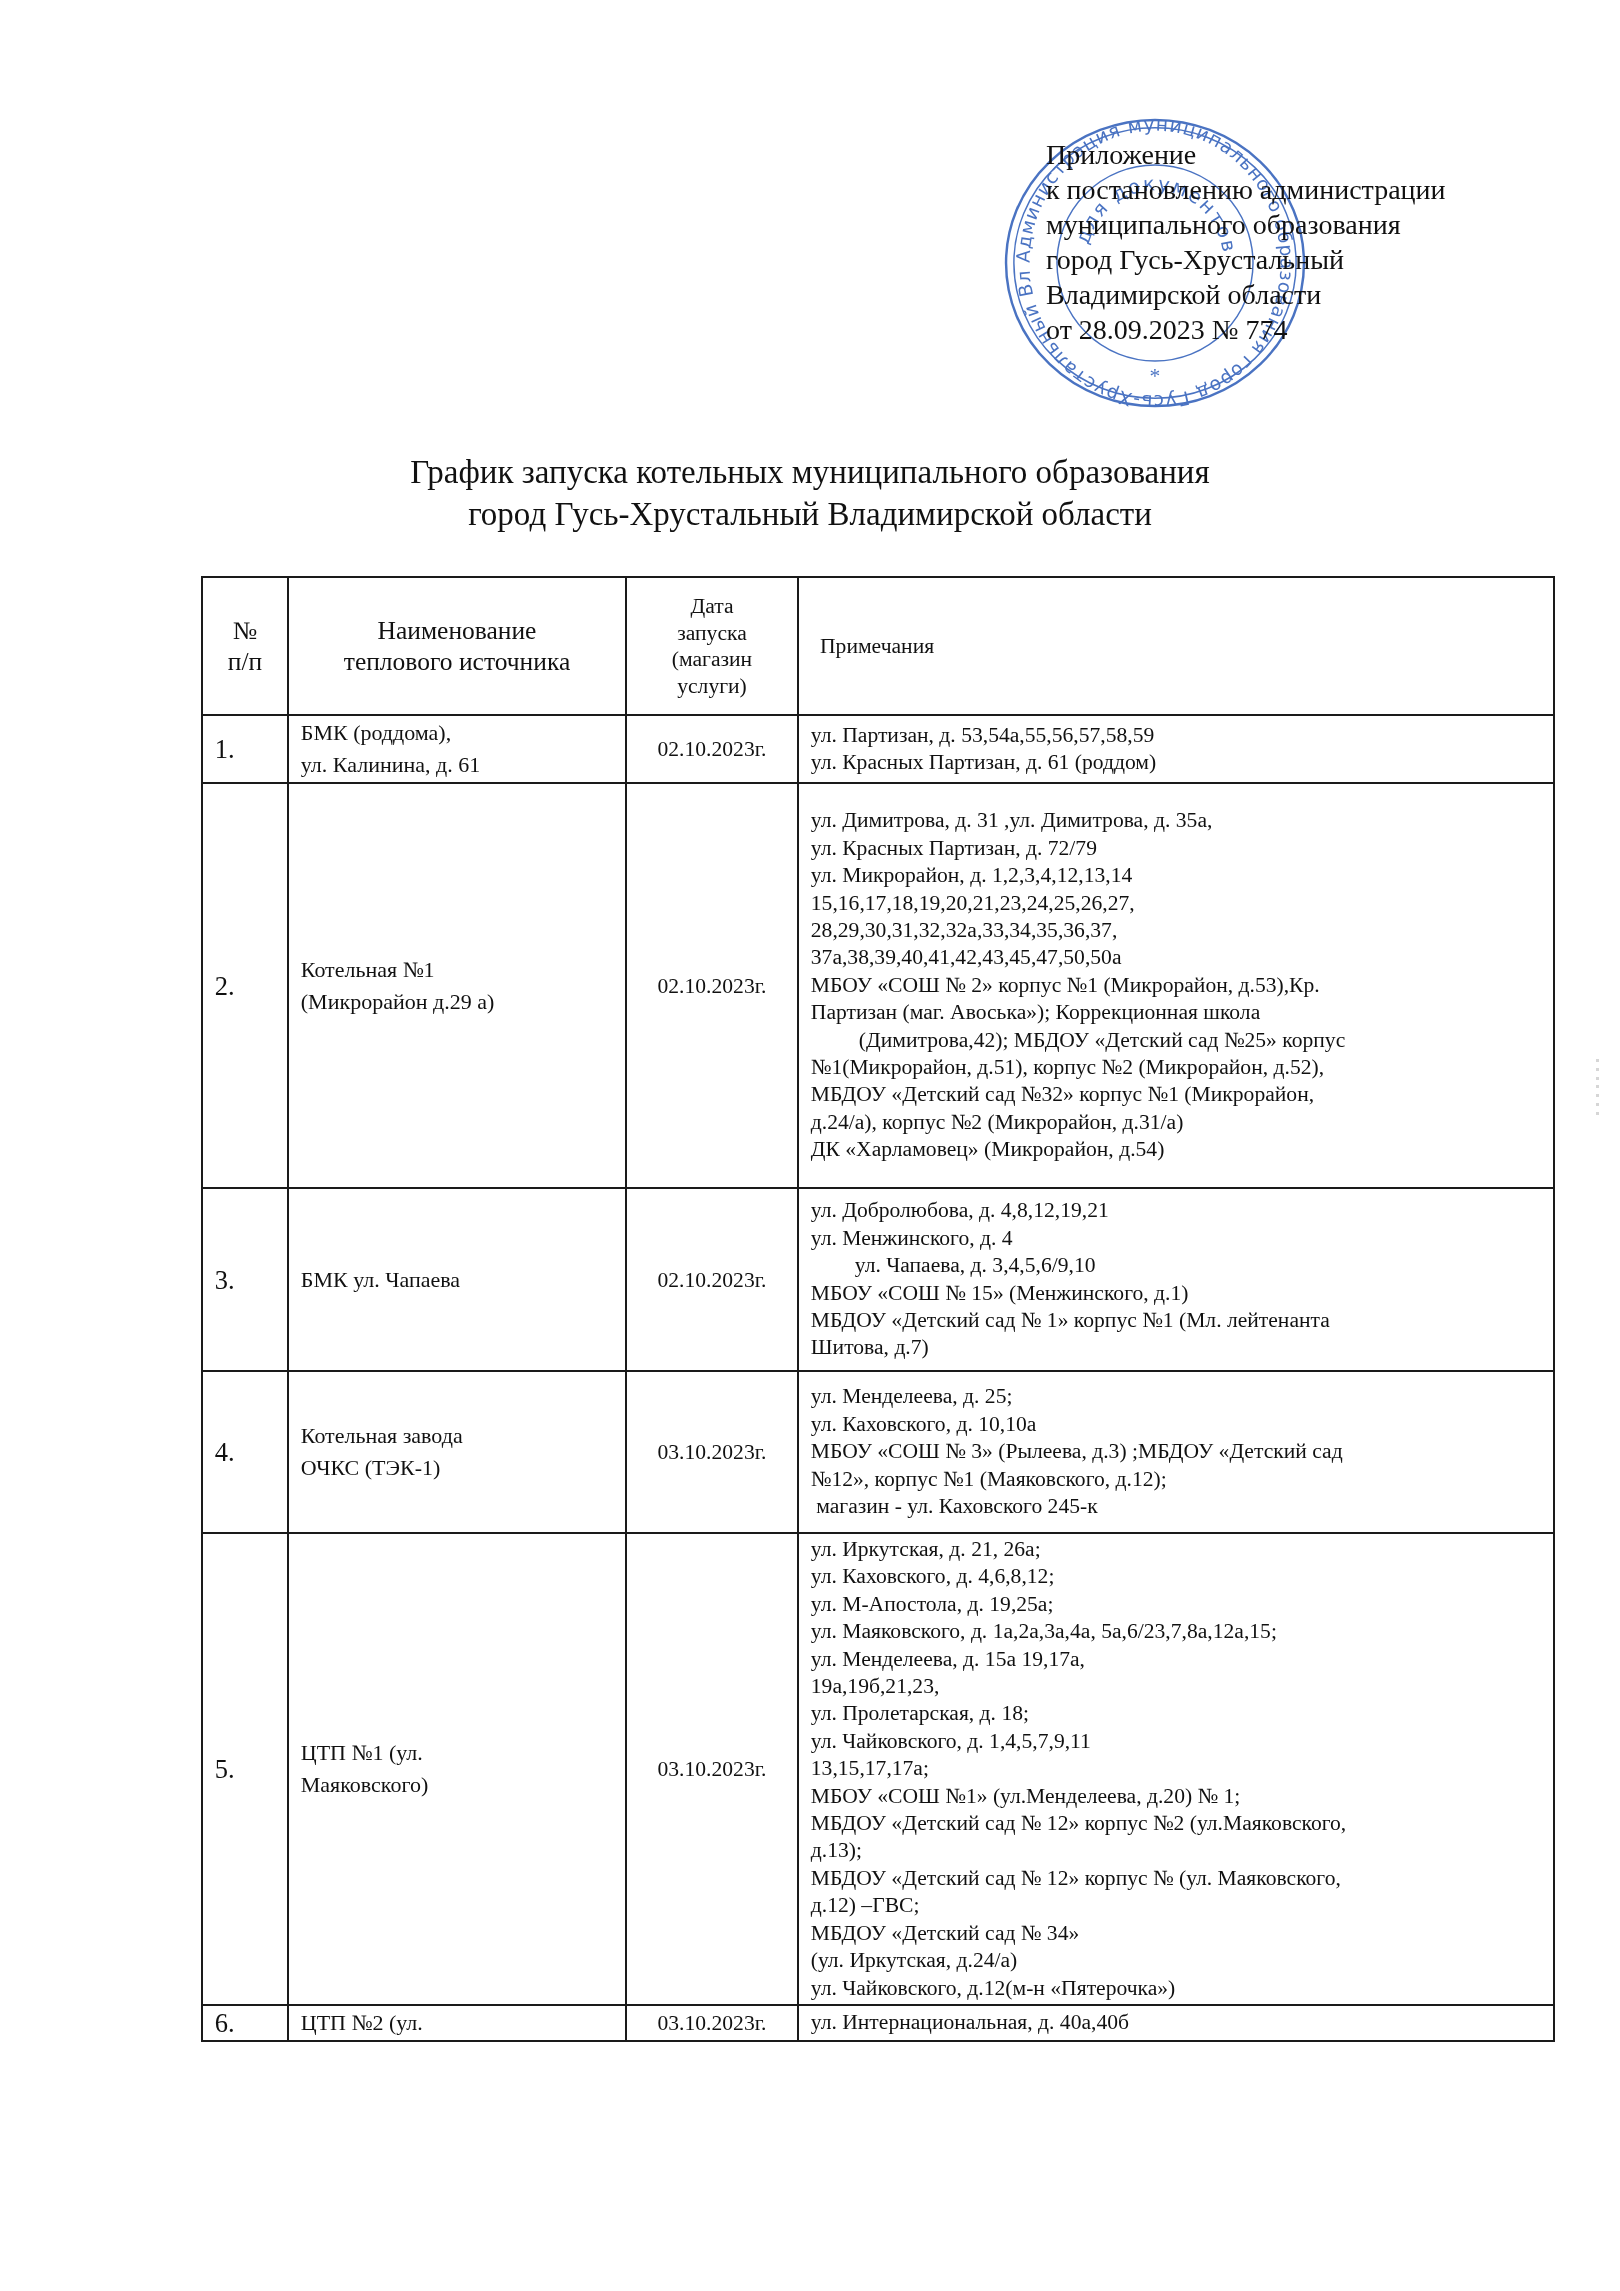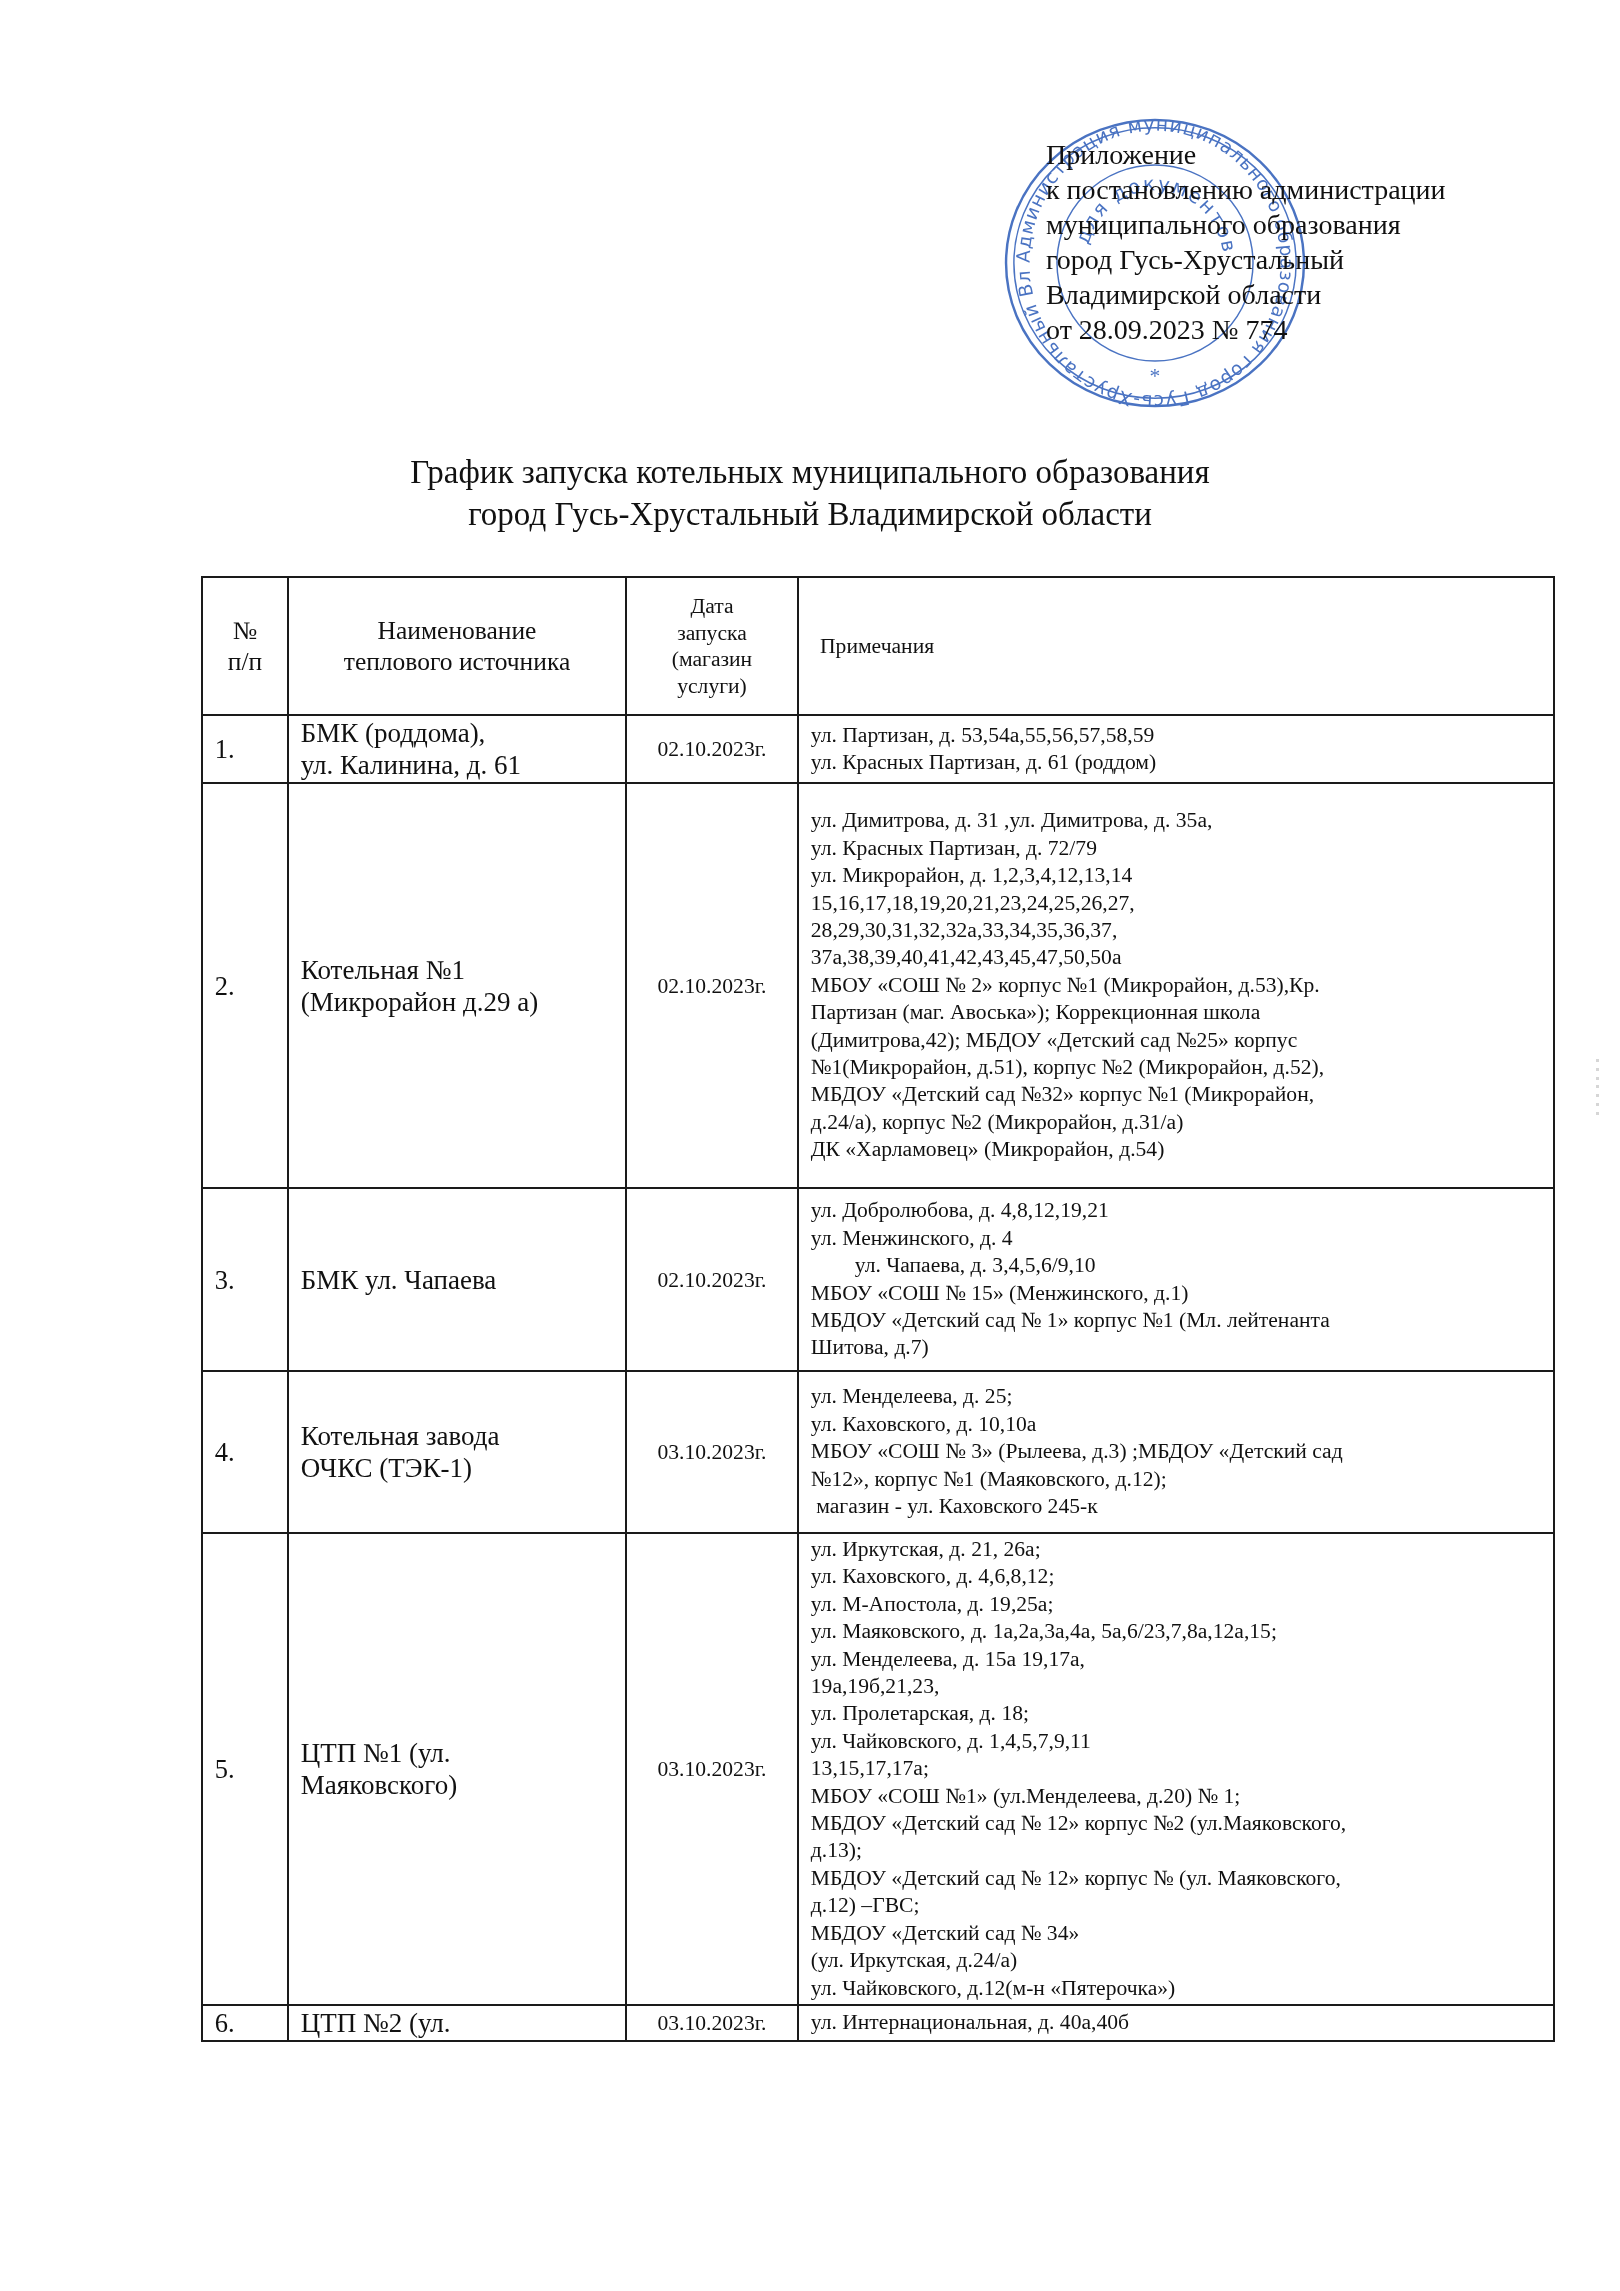--- a/index.html
+++ b/index.html
@@ -30,21 +30,21 @@
   }
   table.schedule th { font-size: 25.5px; line-height: 31px; }
   col.c-num { width: 86px; }
   col.c-name { width: 338px; }
   col.c-date { width: 172px; }
   col.c-notes { width: 756px; }
   .th-num, .th-name, .th-date { text-align: center; }
   .th-date { font-size: 21.6px !important; line-height: 26.5px !important; }
   .th-notes { text-align: left; padding-left: 21px; font-size: 21.6px !important; }
   .cell-num { padding-left: 11.8px; font-size: 26.5px; }
-  .cell-name { padding-left: 11.8px; font-size: 27px; line-height: 32px; }
+  .cell-name { padding-left: 11.8px; font-size: 22px; line-height: 32px; }
   .cell-date { text-align: center; font-size: 21.6px; }
   .cell-notes { padding: 2px 7.8px 2px 11.8px; font-size: 21.6px; line-height: 27.4px; }
   .cell-notes div { white-space: nowrap; }
   .margin-speck {
     position: absolute; left: 1596px; top: 1059px; width: 2.9px; height: 59px;
     background: repeating-linear-gradient(#bbb 0 2.9px, transparent 2.9px 8.8px); opacity: 0.6;
   }
 </style>
 </head>
 <body>
@@ -128,21 +128,21 @@
         <td class="cell-date">02.10.2023г.</td>
         <td class="cell-notes">
           <div style="white-space: pre;">ул. Димитрова, д. 31 ,ул. Димитрова, д. 35а,</div>
           <div style="white-space: pre;">ул. Красных Партизан, д. 72/79</div>
           <div style="white-space: pre;">ул. Микрорайон, д. 1,2,3,4,12,13,14</div>
           <div style="white-space: pre;">15,16,17,18,19,20,21,23,24,25,26,27,</div>
           <div style="white-space: pre;">28,29,30,31,32,32а,33,34,35,36,37,</div>
           <div style="white-space: pre;">37а,38,39,40,41,42,43,45,47,50,50а</div>
           <div style="white-space: pre;">МБОУ «СОШ № 2» корпус №1 (Микрорайон, д.53),Кр.</div>
           <div style="white-space: pre;">Партизан (маг. Авоська»); Коррекционная школа</div>
-          <div style="white-space: pre;">(Димитрова,42); МБДОУ «Детский сад №25» корпус</div>
+          <div style="white-space: pre; margin-left: 48px;">(Димитрова,42); МБДОУ «Детский сад №25» корпус</div>
           <div style="white-space: pre;">№1(Микрорайон, д.51), корпус №2 (Микрорайон, д.52),</div>
           <div style="white-space: pre;">МБДОУ «Детский сад №32» корпус №1 (Микрорайон,</div>
           <div style="white-space: pre;">д.24/а), корпус №2 (Микрорайон, д.31/а)</div>
           <div style="white-space: pre;">ДК «Харламовец» (Микрорайон, д.54)</div>
         </td>
       </tr>
       <tr style="height: 183px;">
         <td class="cell-num">3.</td>
         <td class="cell-name">
           <div>БМК ул. Чапаева</div>

